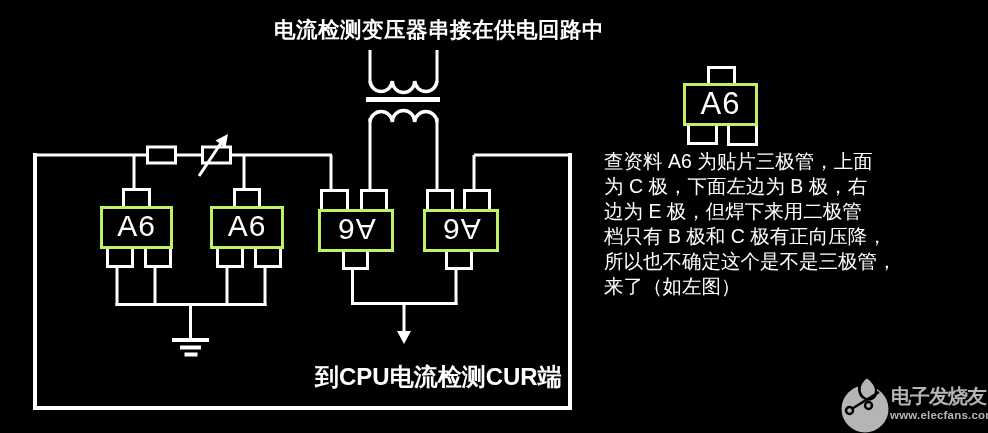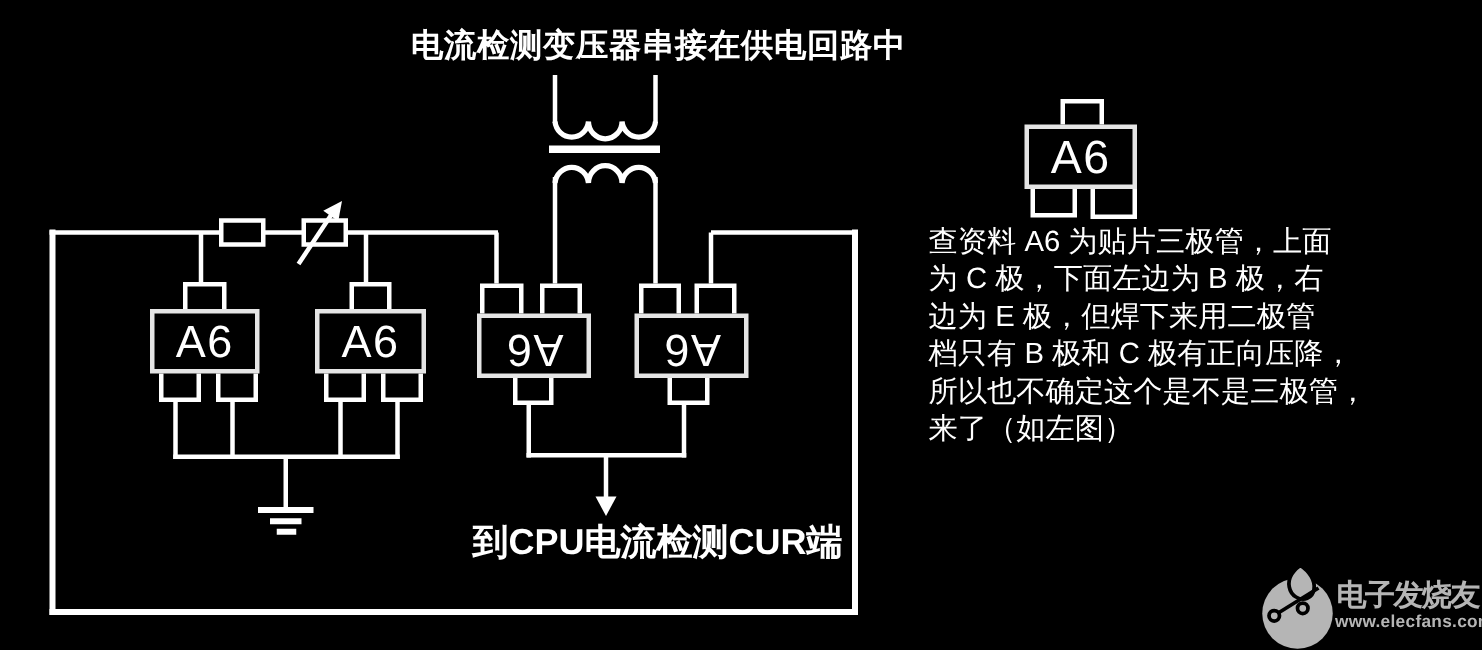--- a/index.html
+++ b/index.html
@@ -4,35 +4,35 @@
 <style>
   html,body{margin:0;padding:0;background:#000;}
   .canvas{
     position:relative;width:988px;height:433px;background:#000;overflow:hidden;
     font-family:"Liberation Sans","DejaVu Sans",sans-serif;color:#fff;
   }
   svg.layer{position:absolute;left:0;top:0;}
   
   .pin{position:absolute;background:#000;border:3px solid #fff;z-index:1;}
   .pkg-body{
-    position:absolute;background:#000;border:3px solid #e5e5e5;z-index:2;
-    display:flex;align-items:flex-end;justify-content:center;
+    position:absolute;background:#000;border:3px solid #bef264;z-index:2;
+    display:flex;align-items:flex-start;justify-content:center;
     font-size:30px;font-weight:400;color:#fff;letter-spacing:1px;
   }
   .flip{transform:rotate(180deg);display:inline-block;}
   .title{
     position:absolute;left:262px;top:15px;font-size:21.5px;font-weight:bold;
     letter-spacing:0.5px;white-space:nowrap;margin-left:12px;
   }
   .out-label{
-    position:absolute;left:315px;top:345px;font-size:24px;font-weight:bold;
+    position:absolute;left:315px;top:361px;font-size:24px;font-weight:bold;
     white-space:nowrap;
   }
   .note{
-    position:absolute;left:619px;top:149px;width:369px;
+    position:absolute;left:604px;top:149px;width:369px;
     font-size:19.5px;line-height:25px;font-weight:400;
   }
   .note div{white-space:nowrap;}
   .logo-name{
     position:absolute;left:891px;top:383px;font-size:20px;font-weight:bold;
     color:#b5b5b5;letter-spacing:-1px;white-space:nowrap;
   }
   .logo-url{
     position:absolute;left:890px;top:409px;font-size:11.5px;font-weight:bold;
     color:#b5b5b5;letter-spacing:0.2px;white-space:nowrap;

